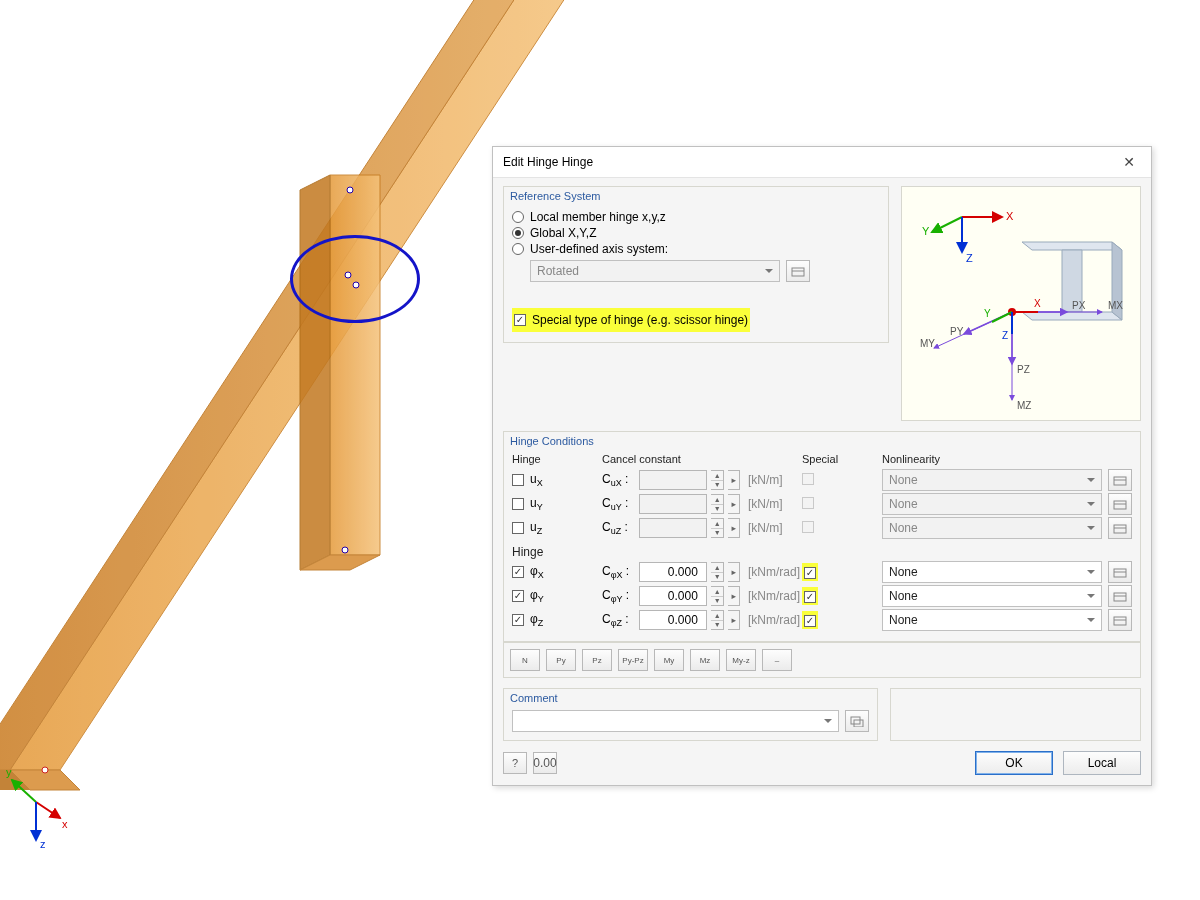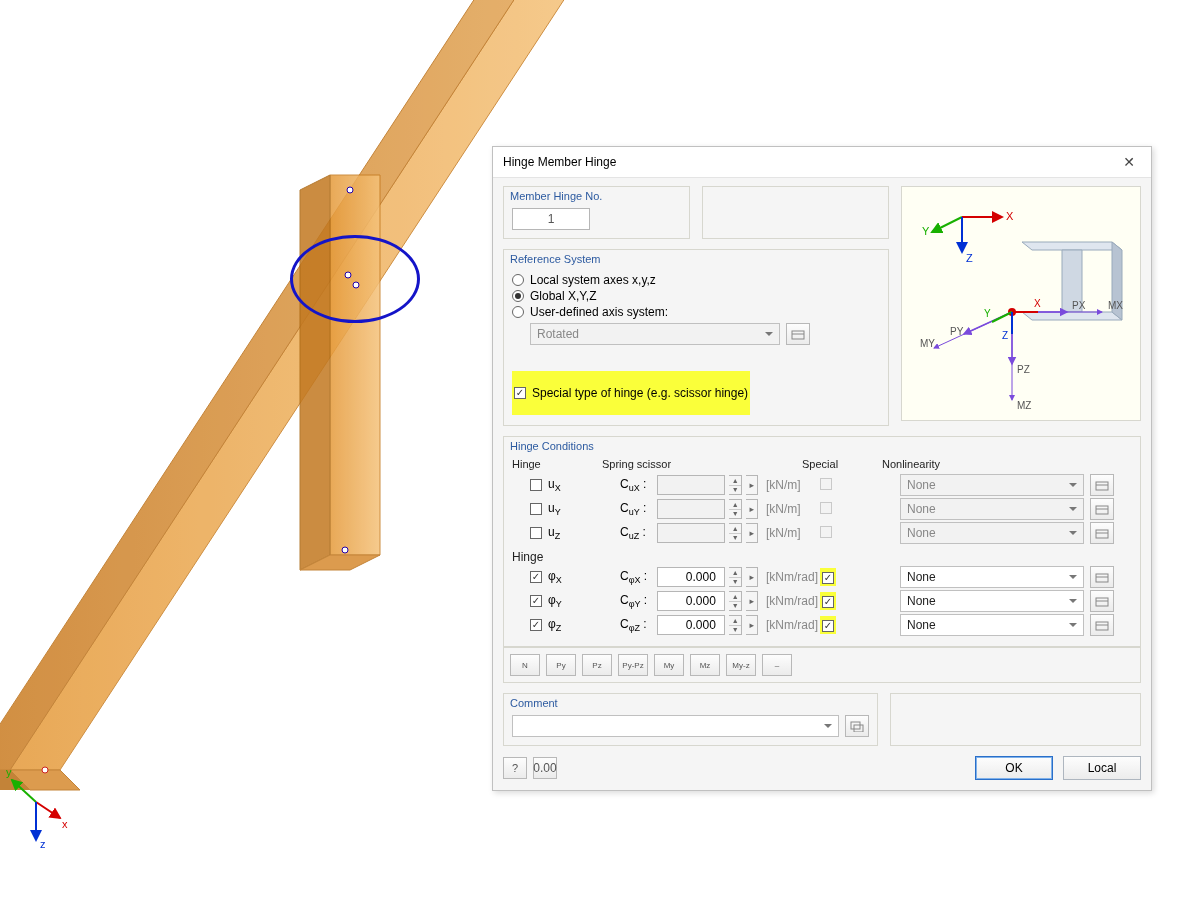--- a/index.html
+++ b/index.html
@@ -132,33 +132,33 @@
     transform: translateY(-2px);
   }
   .iconbtn {
     width: 24px; height: 22px;
     background: linear-gradient(#fdfdfd,#ebebeb);
     border:1px solid #b8b8b8;
     display:inline-flex; align-items:center; justify-content:center;
     font-size:11px; color:#555; cursor:pointer;
   }
 
-  .hl { background: #faff3a; padding: 15px 2px; }
+  .hl { background: #faff3a; padding: 5px 2px; }
 
   .hinge-cond .hdr {
     display:grid;
     grid-template-columns: 90px 200px 80px 1fr;
     font-size: 11px; color:#222;
     padding: 0 0 2px 0;
   }
   .hc-row {
     display:grid;
     grid-template-columns: 90px 200px 80px 1fr;
     align-items:center;
-    margin: 2px 18px;
+    margin: 2px 0;
   }
   .hc-left { display:flex; align-items:center; gap:6px; }
   .sub { font-size:9px; vertical-align: sub; }
   .sc-wrap { display:flex; align-items:center; gap:4px; }
   .sc-lbl { width:34px; }
   .numfield {
     width: 70px; height: 20px;
     background:#fff; border:1px solid #b6b6b6;
     text-align:right; padding:0 8px; line-height:18px;
   }
@@ -265,47 +265,36 @@
       <line x1="30" y1="40" x2="30" y2="78" stroke="#0030d4" stroke-width="2" marker-end="url(#arB)"></line>
       <text class="lbl" x="0" y="14" fill="#18b000">y</text>
       <text class="lbl" x="56" y="66" fill="#d40000">x</text>
       <text class="lbl" x="34" y="86" fill="#0030d4">z</text>
     </svg>
   </div>
 </div>
 
 <div class="dialog">
   <div class="titlebar">
-    <span class="title">Hinge Member Hinge</span>
+    <span class="title">Edit Hinge Hinge</span>
     <span class="close">✕</span>
   </div>
 
   <div class="body">
 
     <div class="row1">
       <div class="left">
 
-        <div class="rowflex">
-          <div class="group hinge-no">
-            <div class="group-title">Member Hinge No.</div>
-            <div class="group-body">
-              <div class="num-box">1</div>
-            </div>
-          </div>
-          <div class="group" style="flex:1">
-            <div class="group-body" style="height:38px"></div>
-          </div>
-        </div>
 
         <div class="group">
           <div class="group-title">Reference System</div>
           <div class="group-body">
             <div class="radio-row">
               <span class="radio"></span>
-              <span>Local system axes x,y,z</span>
+              <span>Local member hinge x,y,z</span>
             </div>
             <div class="radio-row">
               <span class="radio checked"></span>
               <span>Global X,Y,Z</span>
             </div>
             <div class="radio-row">
               <span class="radio"></span>
               <span>User-defined axis system:</span>
             </div>
             <div class="axis-dd">
@@ -383,21 +372,21 @@
           <text x="100" y="152" font-size="10" fill="#0030d4">Z</text>
         </svg>
       </div>
     </div>
 
     <div class="group hinge-cond">
       <div class="group-title">Hinge Conditions</div>
       <div class="group-body">
         <div class="hdr">
           <div>Hinge</div>
-          <div>Spring scissor</div>
+          <div>Cancel constant</div>
           <div>Special</div>
           <div>Nonlinearity</div>
         </div>
 
         <div id="trows">
   <div class="hc-row">
     <div class="hc-left">
       <span class="chk"></span>
       <span>u<span class="sub">X</span></span>
     </div>

